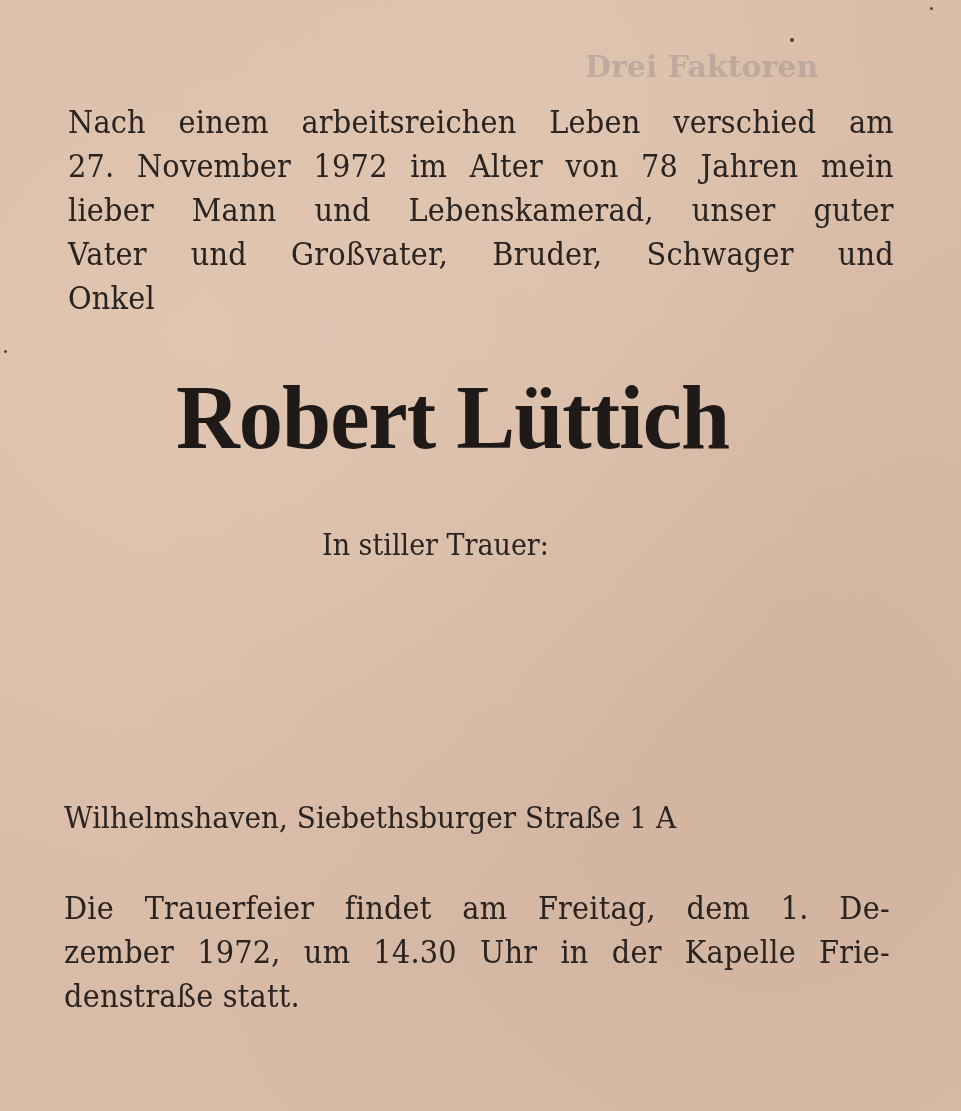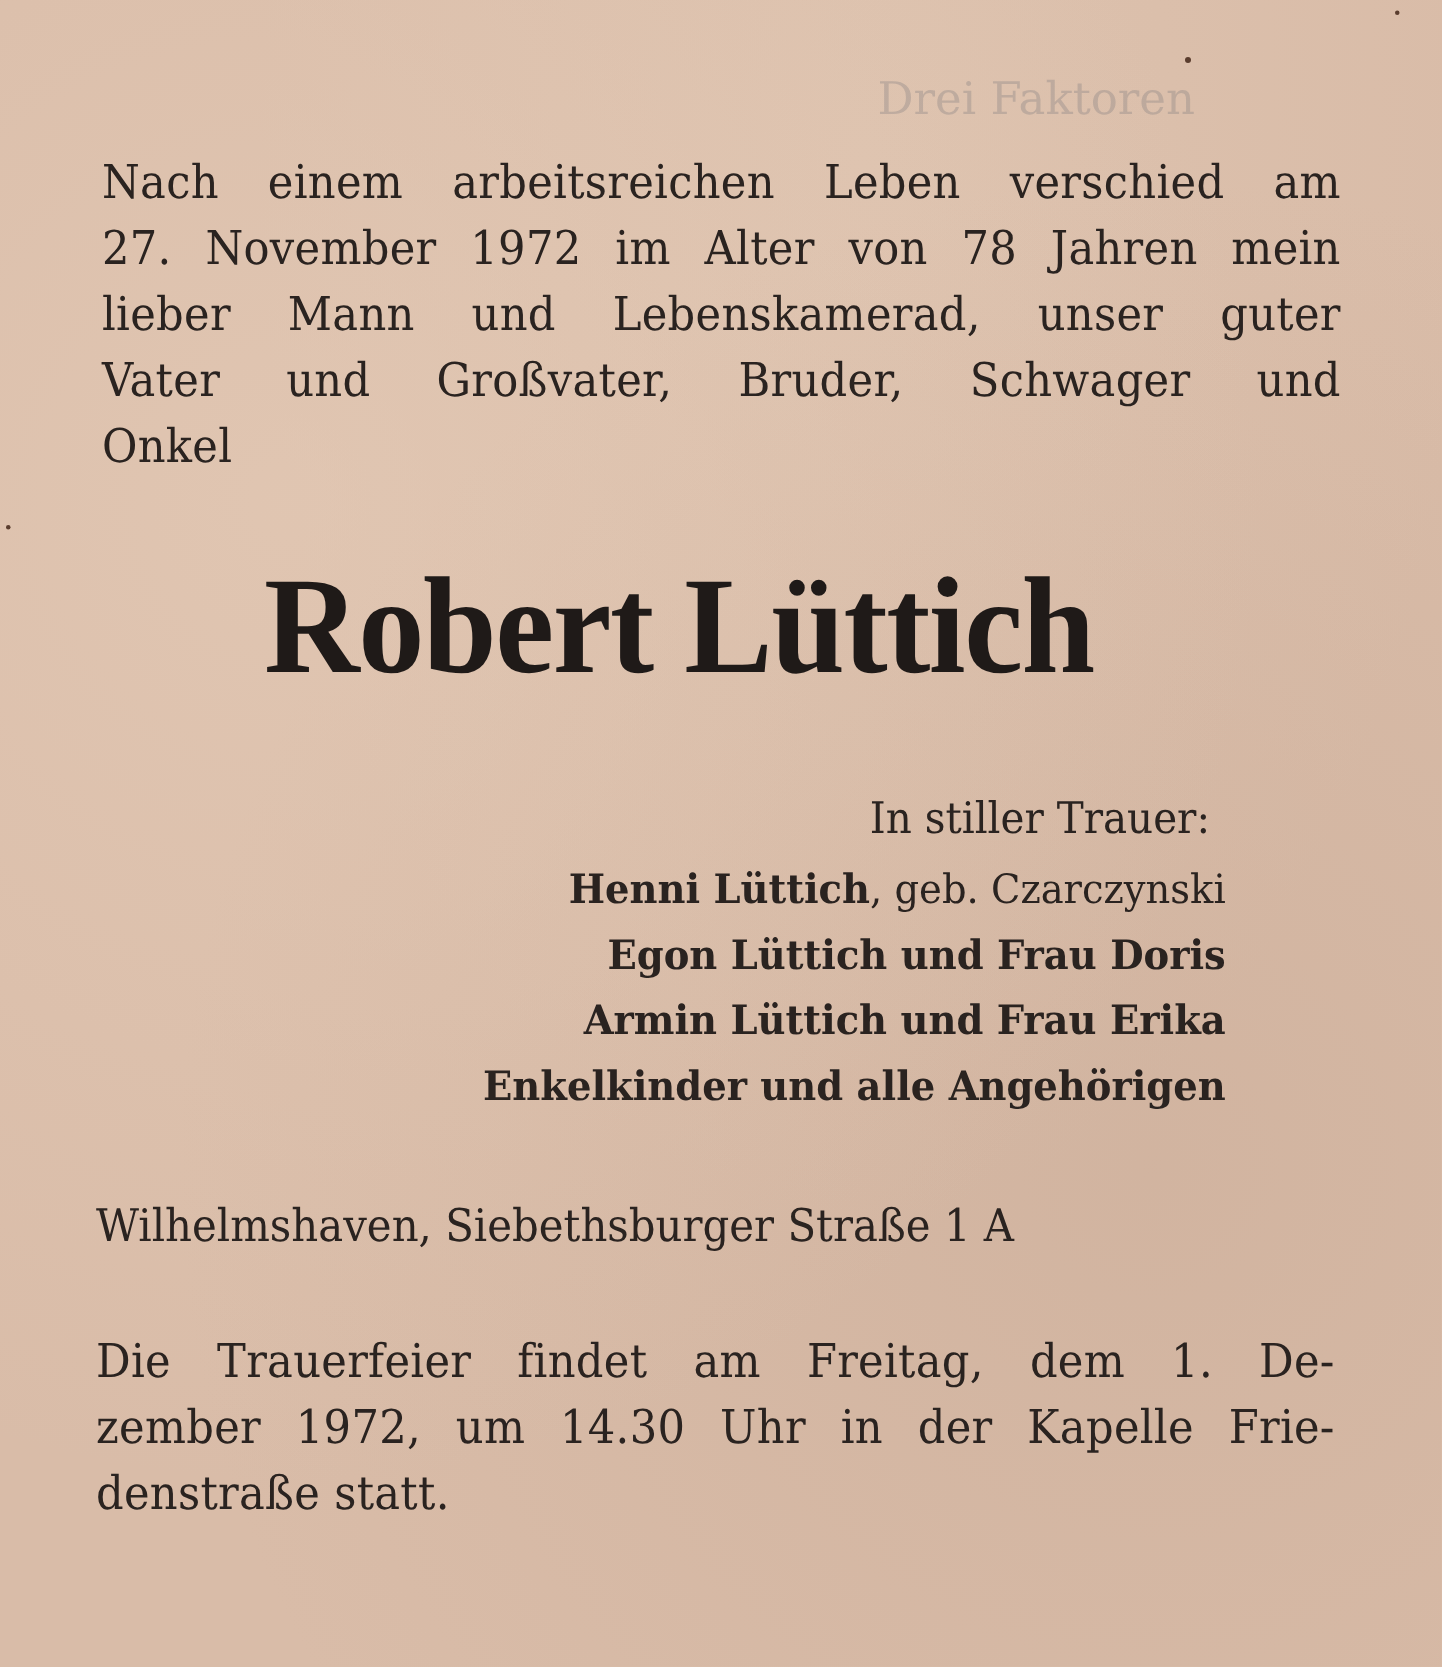--- a/index.html
+++ b/index.html
@@ -10,21 +10,21 @@
       radial-gradient(ellipse at 20% 30%, rgba(230,205,185,0.55), transparent 60%),
       radial-gradient(ellipse at 80% 70%, rgba(200,170,150,0.45), transparent 60%),
       radial-gradient(ellipse at 60% 10%, rgba(225,200,180,0.5), transparent 50%);
     font-family: "DejaVu Serif", "Liberation Serif", serif;
     color: #2a2320;
   }
   .bleed {
     position: absolute; color: rgba(120,110,110,0.22);
     font-family: "DejaVu Serif", serif; white-space: pre; font-size: 24px; line-height: 44px;
   }
-  .bleed-heading { left: 585px; top: 45px; font-size: 30px; font-weight: normal; color: rgba(110,110,120,0.28); }
+  .bleed-heading { left: 585px; top: 45px; font-size: 30px; font-weight: bold; color: rgba(110,110,120,0.28); }
   .para {
     position: absolute; left: 68px; width: 826px;
     font-size: 31px; line-height: 44px; text-align: justify; text-align-last: left;
     font-family: "DejaVu Serif", "Liberation Serif", serif;
     letter-spacing: 0.2px; transform: scaleX(0.93); transform-origin: left top;
   }
   .para-intro { top: 100px; width: 888px; }
   .name {
     position: absolute; left: 176px; top: 367px;
     font-family: "Liberation Serif", "DejaVu Serif", serif; font-weight: bold;
@@ -56,26 +56,20 @@
   <div style="text-align:justify;text-align-last:justify;">27. November 1972 im Alter von 78 Jahren mein</div>
   <div style="text-align:justify;text-align-last:justify;">lieber Mann und Lebenskamerad, unser guter</div>
   <div style="text-align:justify;text-align-last:justify;">Vater und Großvater, Bruder, Schwager und</div>
   <div>Onkel</div>
 </div>
 
 <div class="name">Robert Lüttich</div>
 
 <div class="mourners">
   <div class="mourn-label">In stiller Trauer:</div>
-  <ul class="mourn-list">
-    <li><span>Henni Lüttich</span><span class="plain">, geb. Czarczynski</span></li>
-    <li><span>Egon Lüttich und Frau Doris</span></li>
-    <li><span>Armin Lüttich und Frau Erika</span></li>
-    <li><span>Enkelkinder und alle Angehörigen</span></li>
-  </ul>
 </div>
 
 <div class="address">Wilhelmshaven, Siebethsburger Straße 1 A</div>
 
 <div class="para para-funeral">
   <div style="text-align:justify;text-align-last:justify;">Die Trauerfeier findet am Freitag, dem 1. De-</div>
   <div style="text-align:justify;text-align-last:justify;">zember 1972, um 14.30 Uhr in der Kapelle Frie-</div>
   <div>denstraße statt.</div>
 </div>
 

